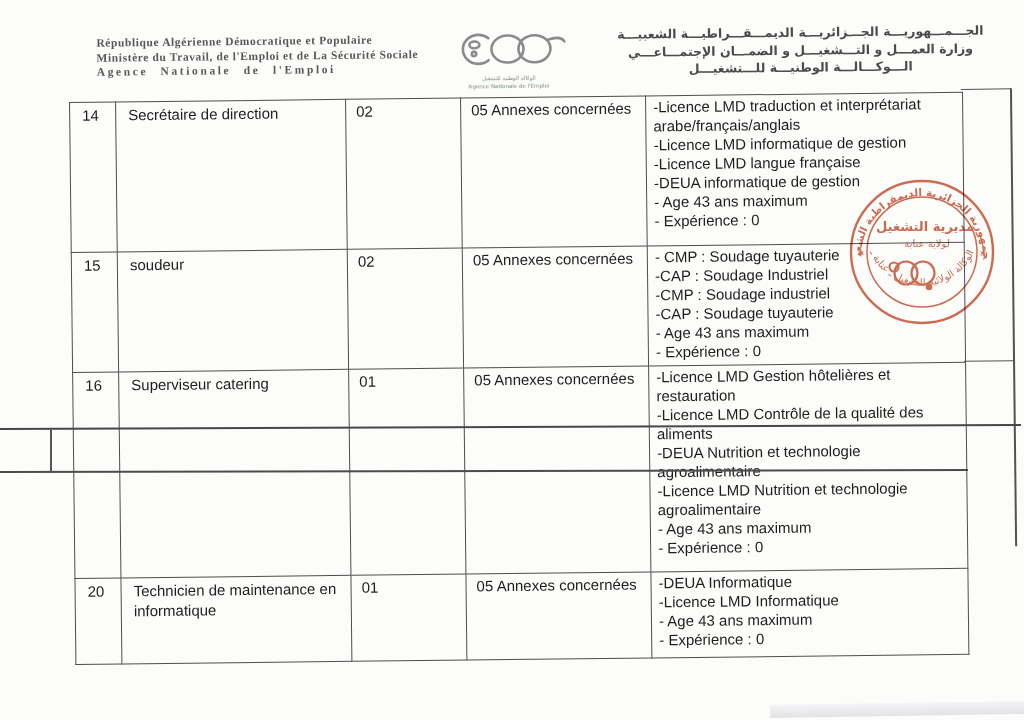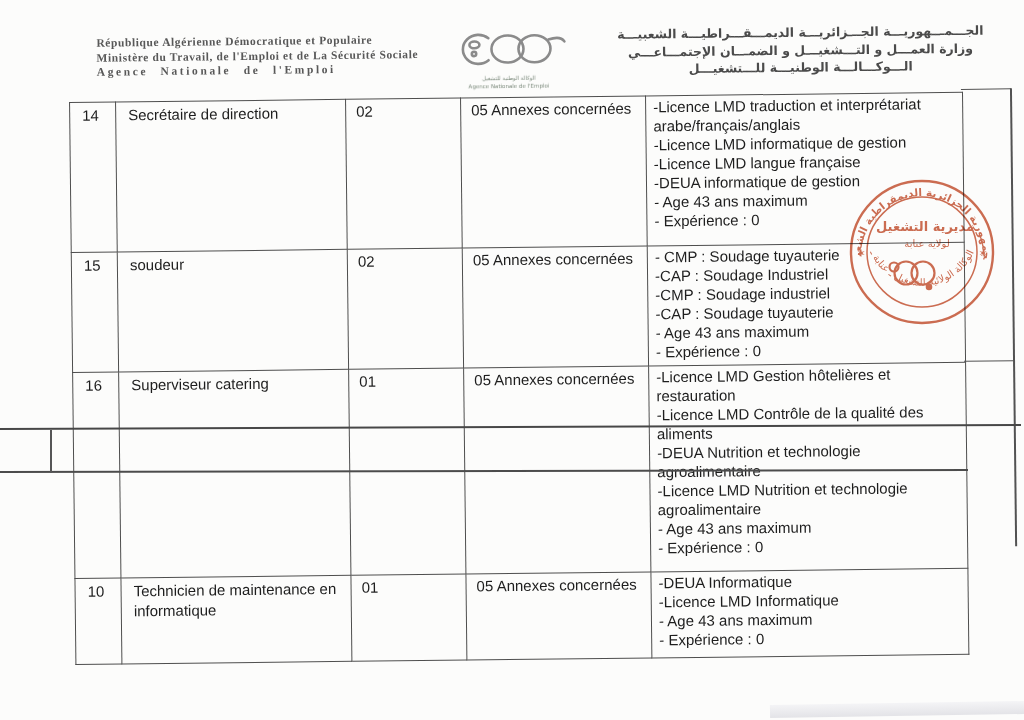--- a/index.html
+++ b/index.html
@@ -125,21 +125,21 @@
         <td class="req">
           <div class="req-line">-Licence LMD Gestion hôtelières et restauration</div>
           <div class="req-line">-Licence LMD Contrôle de la qualité des aliments</div>
           <div class="req-line">-DEUA Nutrition et technologie agroalimentaire</div>
           <div class="req-line">-Licence LMD Nutrition et technologie agroalimentaire</div>
           <div class="req-line">- Age 43 ans maximum</div>
           <div class="req-line">- Expérience : 0</div>
         </td>
       </tr>
       <tr style="height:86px">
-        <td class="num">10</td>
+        <td class="num">20</td>
         <td class="pos">Technicien de maintenance en informatique</td>
         <td class="cnt">01</td>
         <td class="anx">05 Annexes concernées</td>
         <td class="req">
           <div class="req-line">-DEUA Informatique</div>
           <div class="req-line">-Licence LMD Informatique</div>
           <div class="req-line">- Age 43 ans maximum</div>
           <div class="req-line">- Expérience : 0</div>
         </td>
       </tr>

